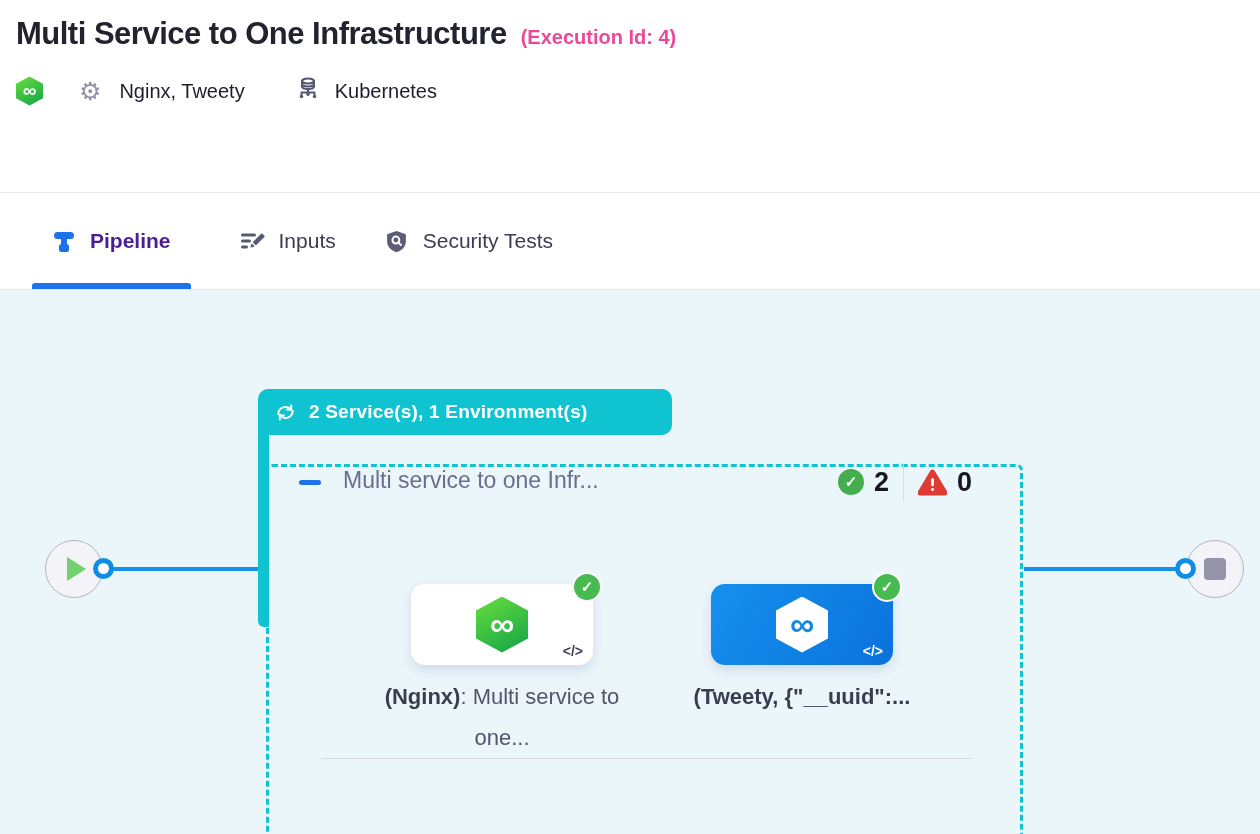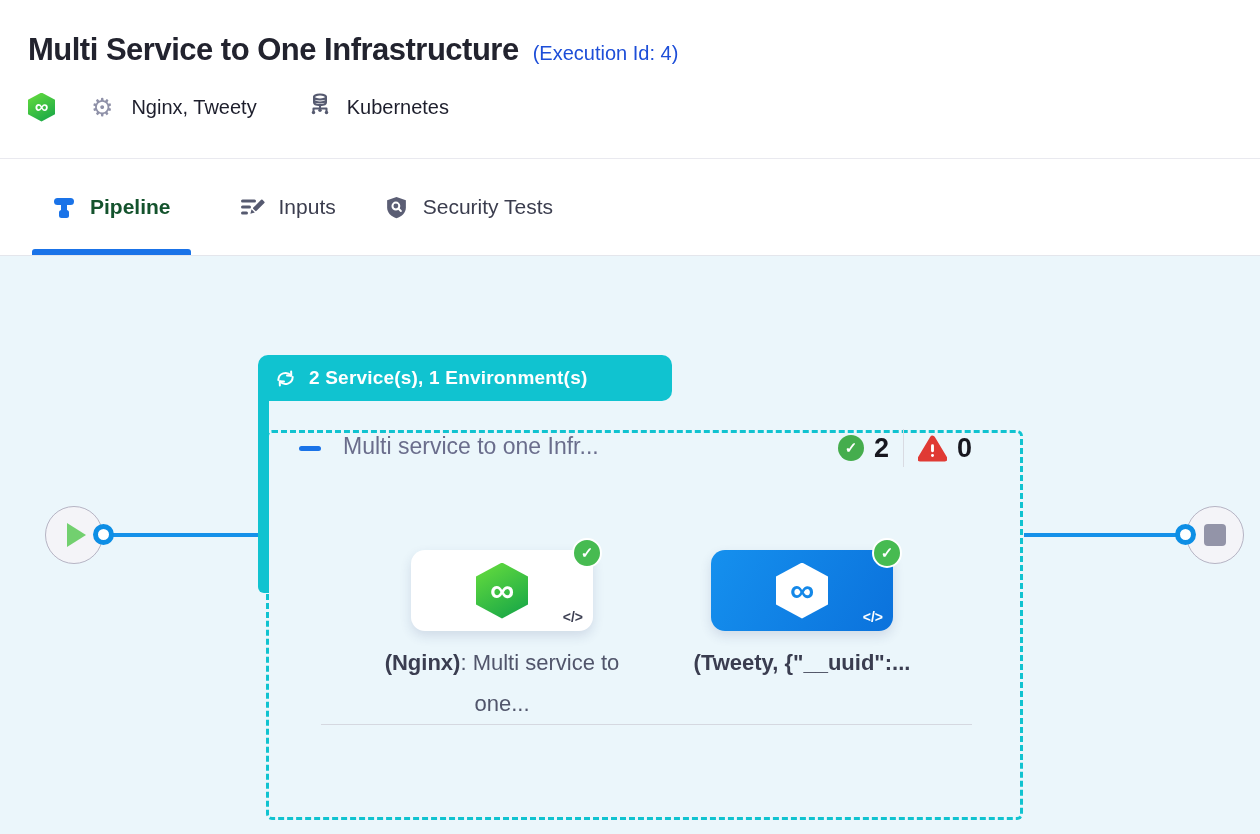--- a/index.html
+++ b/index.html
@@ -1,38 +1,38 @@
 <!DOCTYPE html>
 <html><head>
 <meta charset="utf-8">
 <style>
   * { margin:0; padding:0; box-sizing:border-box; }
   html,body { width:1260px; height:834px; font-family:"Liberation Sans", sans-serif; background:#ffffff; overflow:hidden; }
 
   
-  .page-header { background:#ffffff; padding:16px 32px 0 28px; height:143px; border-bottom:1px solid #e9e9ef;margin-top:16px; }
+  .page-header { background:#ffffff; padding:16px 32px 0 16px; height:193px; border-bottom:1px solid #e9e9ef; }
   .title-row { display:flex; align-items:baseline; gap:14px; }
   .title-row h1 { font-size:31px; font-weight:700; color:#22232e; letter-spacing:-0.5px; }
-  .exec-id { font-size:20px; font-weight:400; color:#1d4ed8; }
+  .exec-id { font-size:20px; font-weight:700; color:#ec4899; }
   .meta-row { display:flex; align-items:center; margin-top:24px; }
   .meta-text { font-size:20px; color:#1d1e2c; }
   .gear { font-size:25px; color:#8f91a8; line-height:1; margin:0 18px 0 36px; }
   .hex { display:inline-flex; align-items:center; justify-content:center;
          clip-path:polygon(50% 0,100% 25%,100% 75%,50% 100%,0 75%,0 25%); }
   .hex.green { background:linear-gradient(150deg,#5fd83e 10%,#1aa847 90%); color:#fff; }
   .hex.sm { width:27px; height:29px; font-size:19px; font-weight:700; }
   .env-icon { margin:0 14px 0 50px; }
 
   
   .tabs { height:97px; background:#ffffff; display:flex; align-items:center; padding-left:32px; gap:48px;
           border-bottom:1px solid #e4e6ec; position:relative; }
   .tab { display:inline-flex; align-items:center; gap:14px; font-size:21px; font-weight:500; color:#3b3d4e;
          height:100%; position:relative; cursor:pointer; }
   .tab .ticon { display:inline-flex; }
-  .tab.active { color:#14532d; font-weight:700; padding:0 20px; }
+  .tab.active { color:#4c1d95; font-weight:700; padding:0 20px; }
   .tab.active::after { content:""; position:absolute; left:0; right:0; bottom:0; height:6px;
          background:#1a73e8; border-radius:3px 3px 0 0; }
 
   
   .canvas { position:relative; height:581px; background:#ebf6fb; }
 
   .node { position:absolute; width:58px; height:58px; border-radius:50%;
           background:#f4f4f8; border:1.5px solid #b6b4c4; display:flex; align-items:center; justify-content:center; }
   .node.start { left:45px; top:250px; }
   .node.end { left:1186px; top:250px; }

